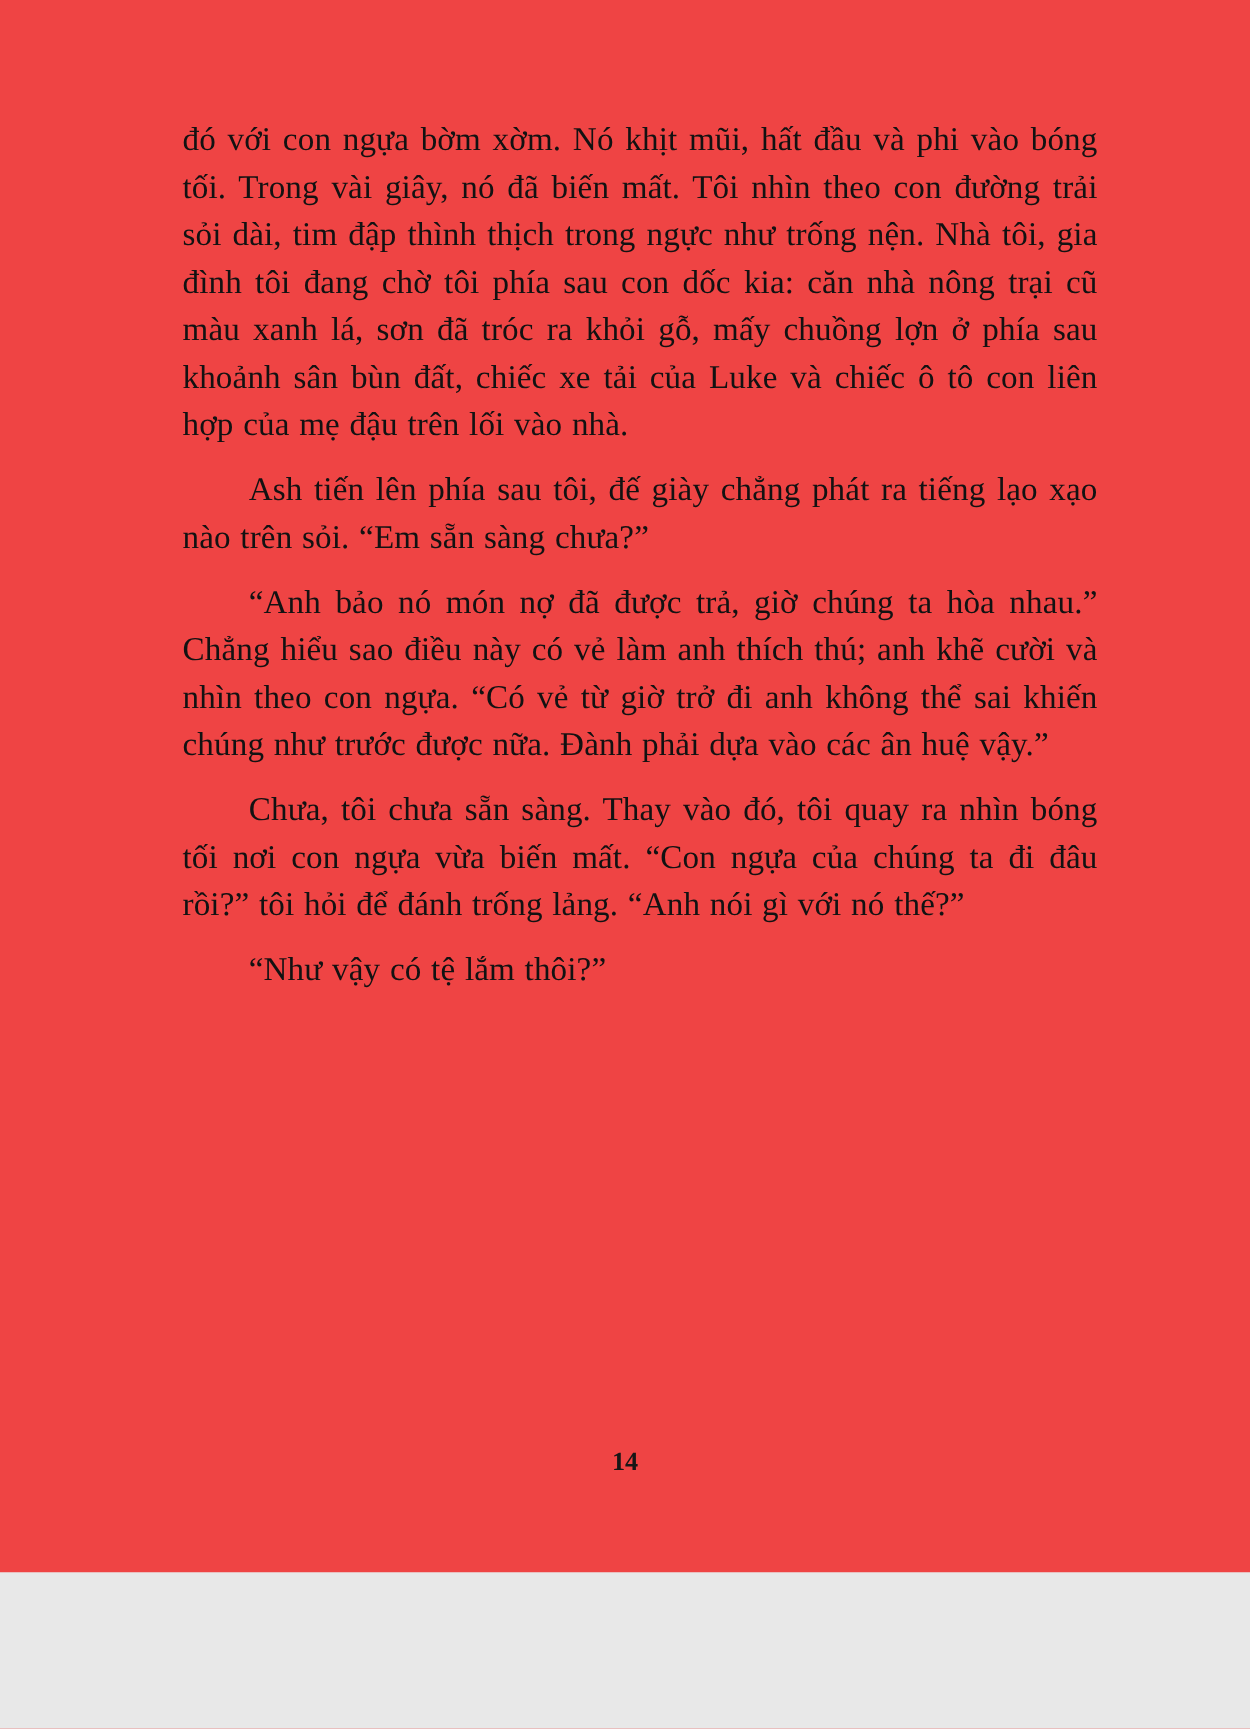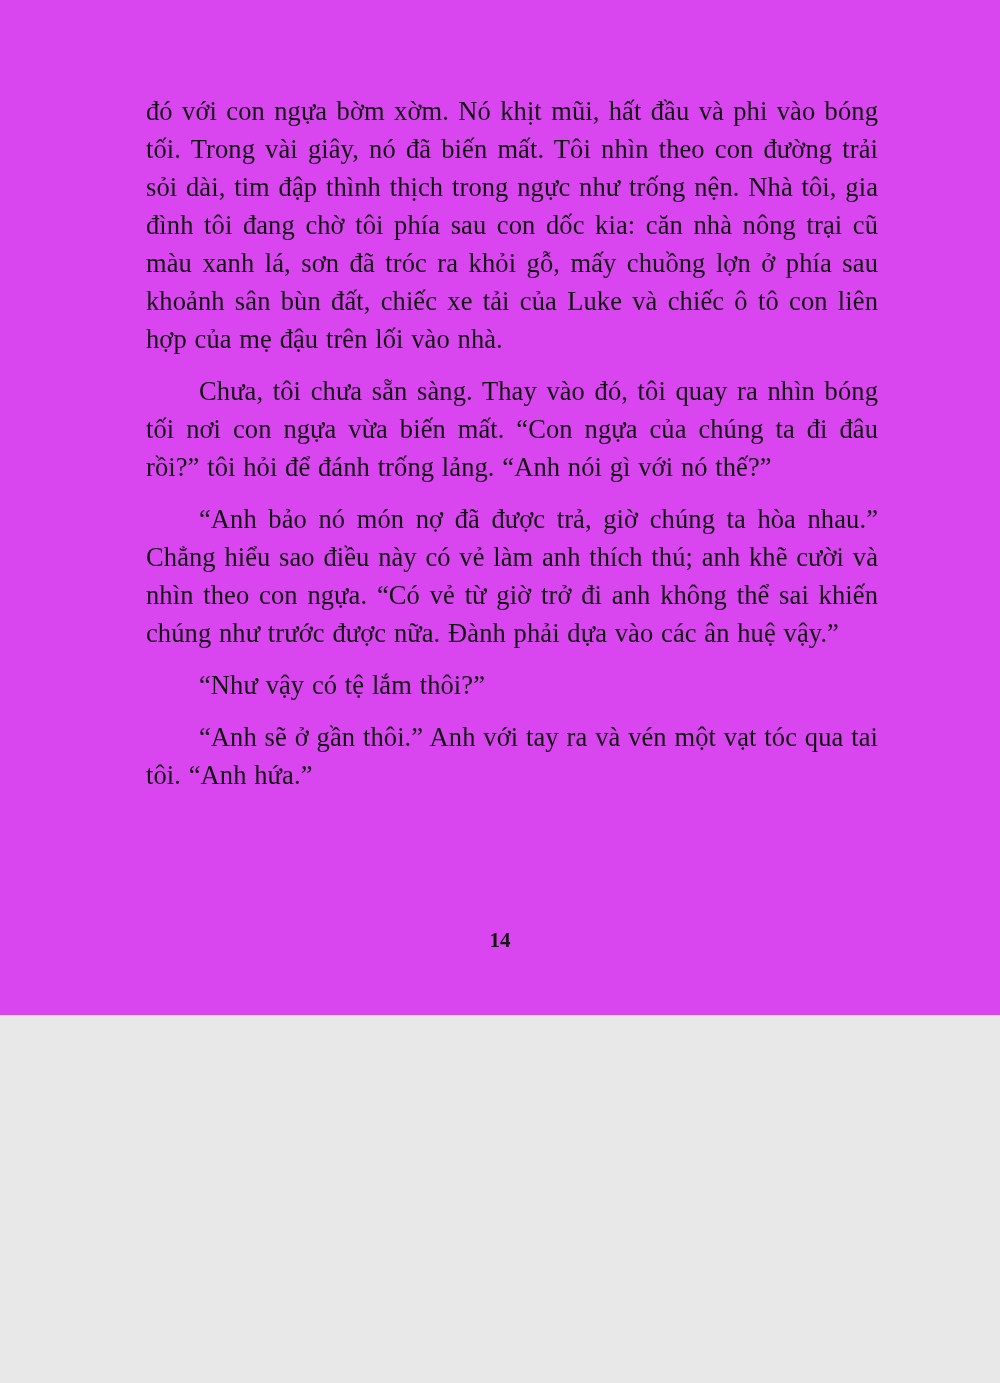--- a/index.html
+++ b/index.html
@@ -3,23 +3,23 @@
 <meta charset="utf-8">
 <style>
   html, body {
     margin: 0;
     padding: 0;
     background: #e8e8e8;
   }
   .page {
     position: relative;
     width: 1000px;
-    height: 1015px;
+    height: 1258px;
     margin: 0 auto;
-    background: #d946ef;
+    background: #ef4444;
     color: #121212;
     font-family: "Liberation Serif", "DejaVu Serif", serif;
     overflow: hidden;
     box-sizing: border-box;
   }
   .text-block {
     position: absolute;
     top: 92px;
     left: 146px;
     width: 732px;
@@ -33,32 +33,32 @@
     letter-spacing: 0.1px;
     word-spacing: 1px;
   }
   .para.no-indent {
     text-indent: 0;
   }
   .page-number {
     position: absolute;
     left: 0;
     right: 0;
-    bottom: 62px;
+    bottom: 76px;
     text-align: center;
     font-size: 21px;
     font-weight: bold;
     color: #161616;
   }
 </style>
 </head>
 <body>
 
 <div class="page">
   <div class="text-block">
     <p class="para no-indent">đó với con ngựa bờm xờm. Nó khịt mũi, hất đầu và phi vào bóng tối. Trong vài giây, nó đã biến mất. Tôi nhìn theo con đường trải sỏi dài, tim đập thình thịch trong ngực như trống nện. Nhà tôi, gia đình tôi đang chờ tôi phía sau con dốc kia: căn nhà nông trại cũ màu xanh lá, sơn đã tróc ra khỏi gỗ, mấy chuồng lợn ở phía sau khoảnh sân bùn đất, chiếc xe tải của Luke và chiếc ô tô con liên hợp của mẹ đậu trên lối vào nhà.</p>
+    <p class="para">Ash tiến lên phía sau tôi, đế giày chẳng phát ra tiếng lạo xạo nào trên sỏi. “Em sẵn sàng chưa?”</p>
+    <p class="para">“Anh bảo nó món nợ đã được trả, giờ chúng ta hòa nhau.” Chẳng hiểu sao điều này có vẻ làm anh thích thú; anh khẽ cười và nhìn theo con ngựa. “Có vẻ từ giờ trở đi anh không thể sai khiến chúng như trước được nữa. Đành phải dựa vào các ân huệ vậy.”</p>
     <p class="para">Chưa, tôi chưa sẵn sàng. Thay vào đó, tôi quay ra nhìn bóng tối nơi con ngựa vừa biến mất. “Con ngựa của chúng ta đi đâu rồi?” tôi hỏi để đánh trống lảng. “Anh nói gì với nó thế?”</p>
-    <p class="para">“Anh bảo nó món nợ đã được trả, giờ chúng ta hòa nhau.” Chẳng hiểu sao điều này có vẻ làm anh thích thú; anh khẽ cười và nhìn theo con ngựa. “Có vẻ từ giờ trở đi anh không thể sai khiến chúng như trước được nữa. Đành phải dựa vào các ân huệ vậy.”</p>
     <p class="para">“Như vậy có tệ lắm thôi?”</p>
-    <p class="para">“Anh sẽ ở gần thôi.” Anh với tay ra và vén một vạt tóc qua tai tôi. “Anh hứa.”</p>
   </div>
   <div class="page-number">14</div>
 </div>
 
 </body></html>

